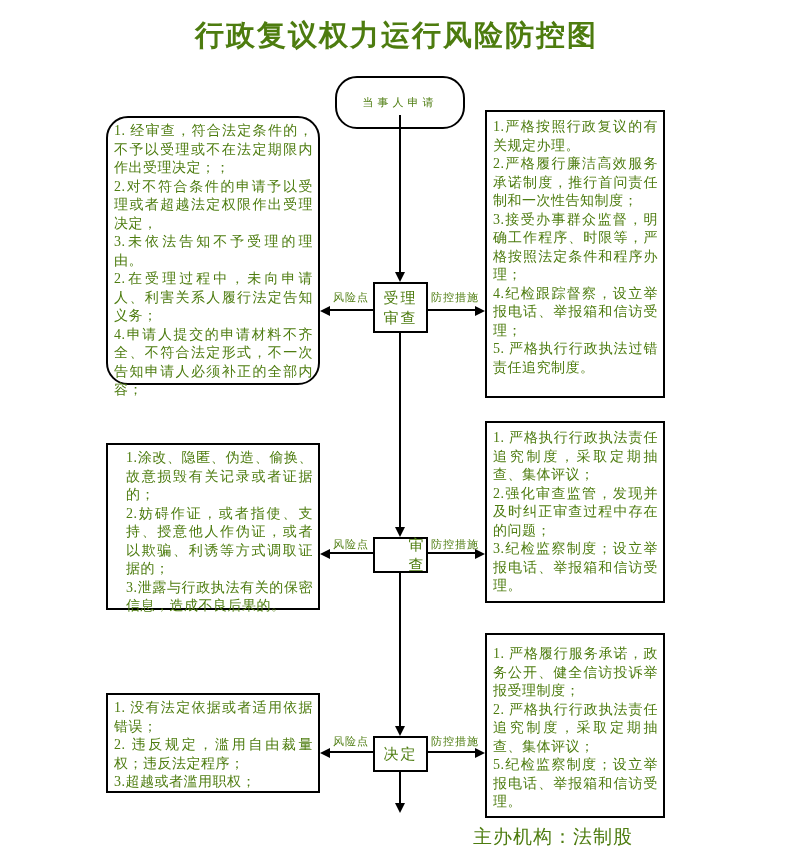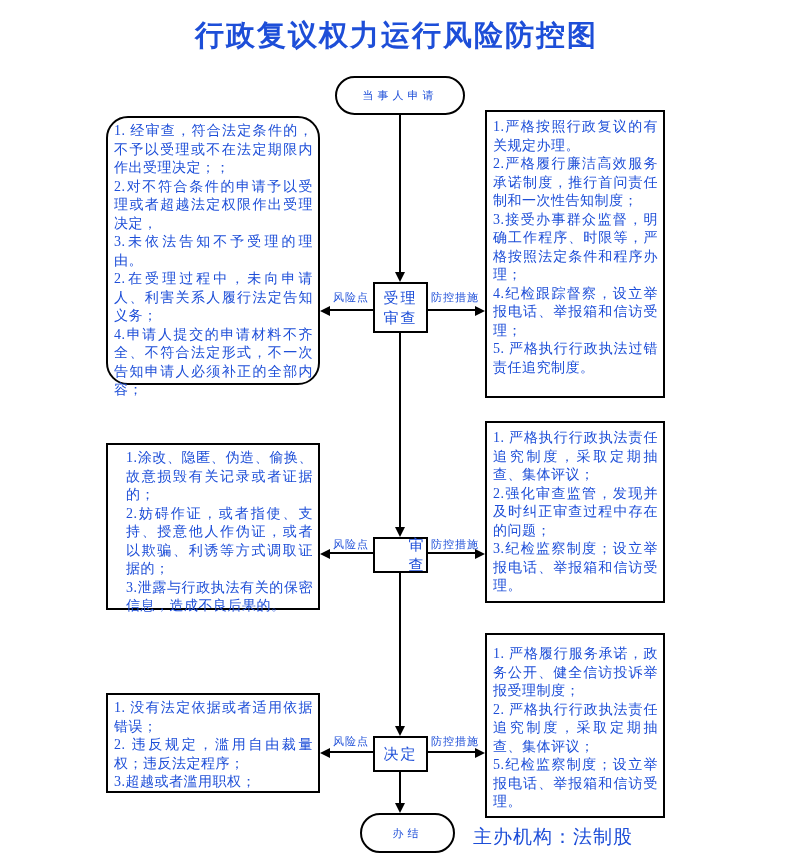--- a/index.html
+++ b/index.html
@@ -1,18 +1,18 @@
 <!DOCTYPE html>
 <html><head>
 <meta charset="utf-8">
 <style>
   html,body{margin:0;padding:0;background:#ffffff;}
   #canvas{
     position:relative;width:793px;height:858px;background:#fff;
-    font-family:"Liberation Serif","DejaVu Serif",serif;color:#1d4ed8;overflow:hidden;
+    font-family:"Liberation Serif","DejaVu Serif",serif;color:#4d7c0f;overflow:hidden;
   }
   .title{
     position:absolute;left:0;top:16px;width:100%;text-align:center;
     font-size:29px;font-weight:bold;letter-spacing:2px;
   }
   .ellipse{
     position:absolute;border:2px solid #000;border-radius:22px;background:#fff;
     display:flex;align-items:center;justify-content:center;
     font-size:11px;letter-spacing:4px;box-sizing:border-box;
   }
@@ -37,21 +37,21 @@
   .flowlabel{position:absolute;font-size:11px;letter-spacing:1px;white-space:nowrap;}
   .footer{position:absolute;left:473px;top:824px;font-size:19px;letter-spacing:1px;}
 </style>
 </head>
 <body>
 
 <div id="canvas">
 
   <div class="title">行政复议权力运行风险防控图</div>
 
-  <div class="ellipse" style="left:335px;top:76px;width:130px;height:39px;">当事人申请</div>
+  <div class="ellipse" style="left:335px;top:76px;width:130px;height:53px;">当事人申请</div>
 
   <div class="vline" style="left:399px;top:115px;height:157px;"></div>
   <div class="ah-down" style="left:395px;top:272px;"></div>
 
   <div class="bigbox" style="left:106px;top:116px;width:214px;height:269px;border-radius:22px;">1. 经审查，符合法定条件的，不予以受理或不在法定期限内作出受理决定；；
 2.对不符合条件的申请予以受理或者超越法定权限作出受理决定，
 3.未依法告知不予受理的理由。
 2.在受理过程中，未向申请人、利害关系人履行法定告知义务；
 4.申请人提交的申请材料不齐全、不符合法定形式，不一次告知申请人必须补正的全部内容；</div>
 
@@ -109,17 +109,16 @@
   <div class="ah-left" style="left:320px;top:748px;"></div>
   <div class="hline" style="left:329px;top:751px;width:44px;"></div>
 
   <div class="flowlabel" style="left:431px;top:734px;">防控措施</div>
   <div class="hline" style="left:428px;top:751px;width:48px;"></div>
   <div class="ah-right" style="left:475px;top:748px;"></div>
 
   <div class="vline" style="left:399px;top:772px;height:31px;"></div>
   <div class="ah-down" style="left:395px;top:803px;"></div>
 
-  <div class="ellipse" style="left:360px;top:813px;width:95px;height:40px;border-radius:20px;">办结</div>
 
   <div class="footer">主办机构：法制股</div>
 
 </div>
 
 </body></html>

